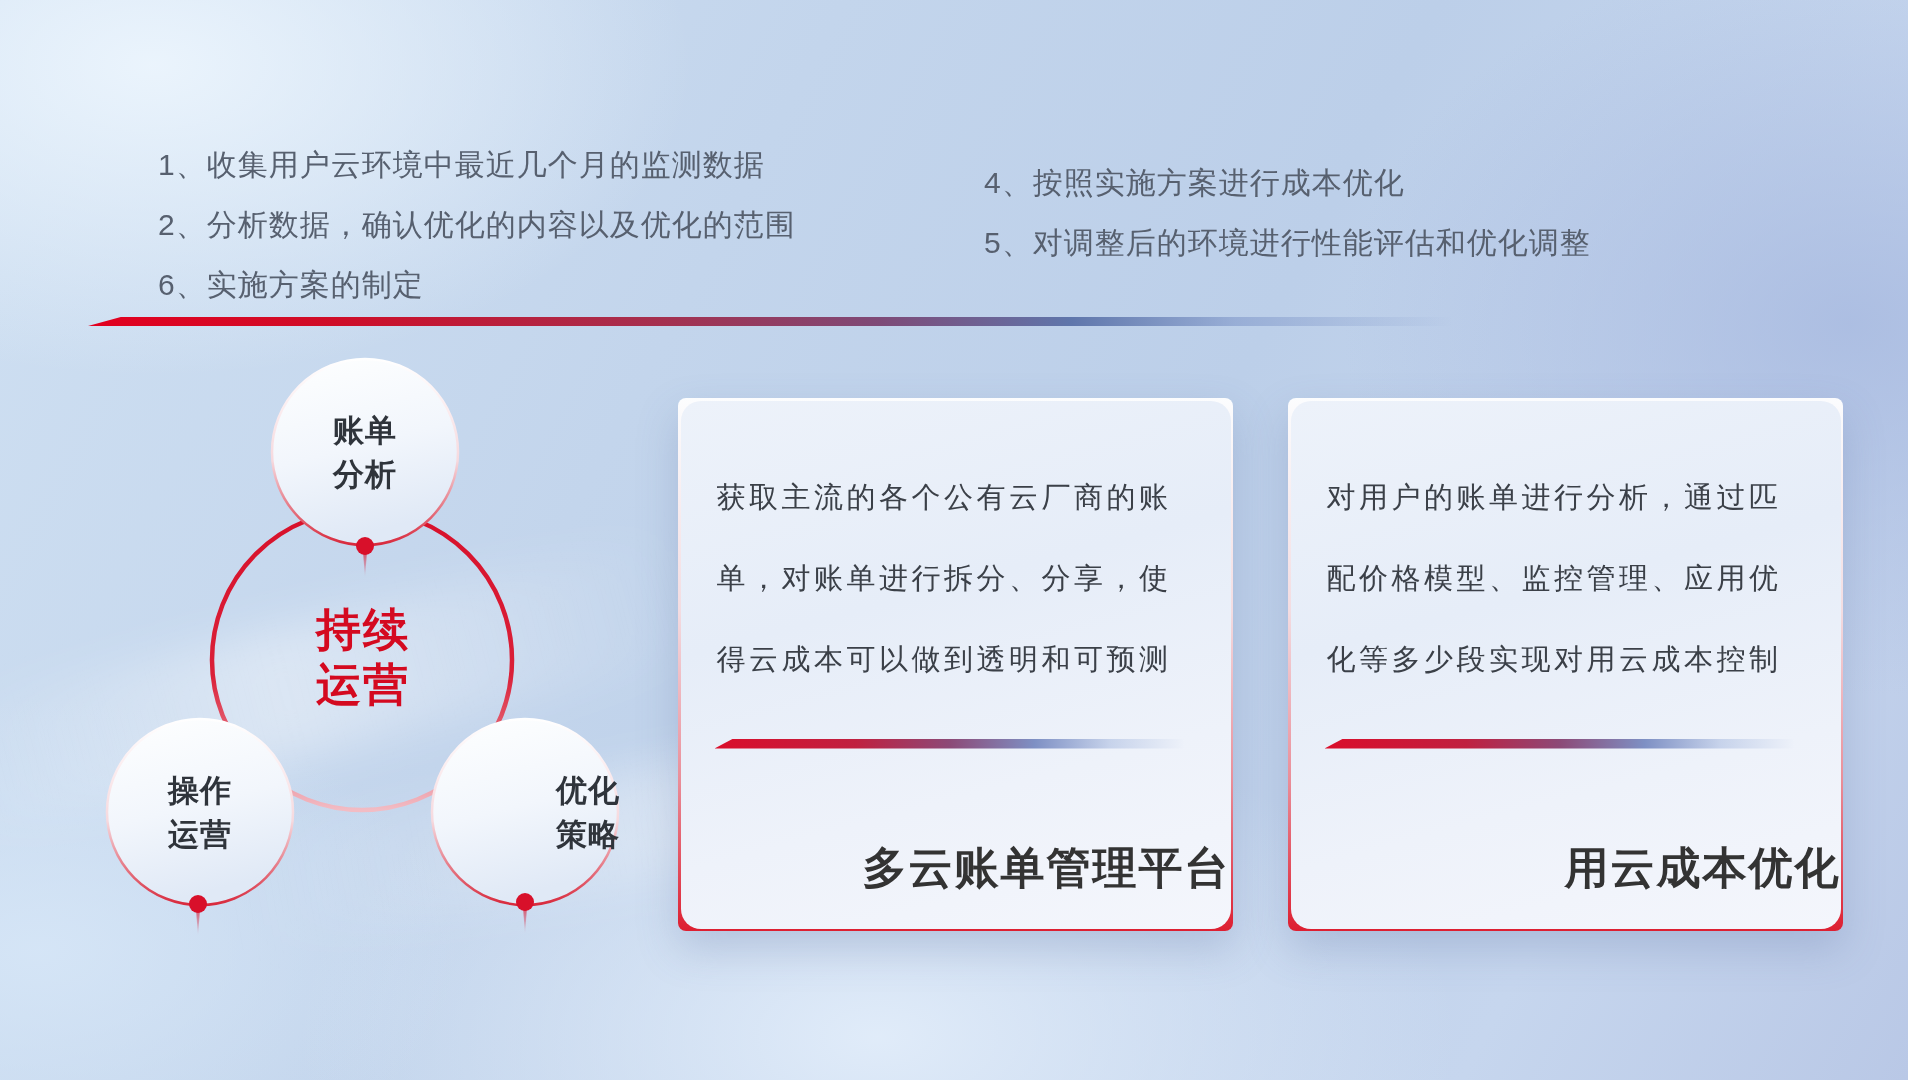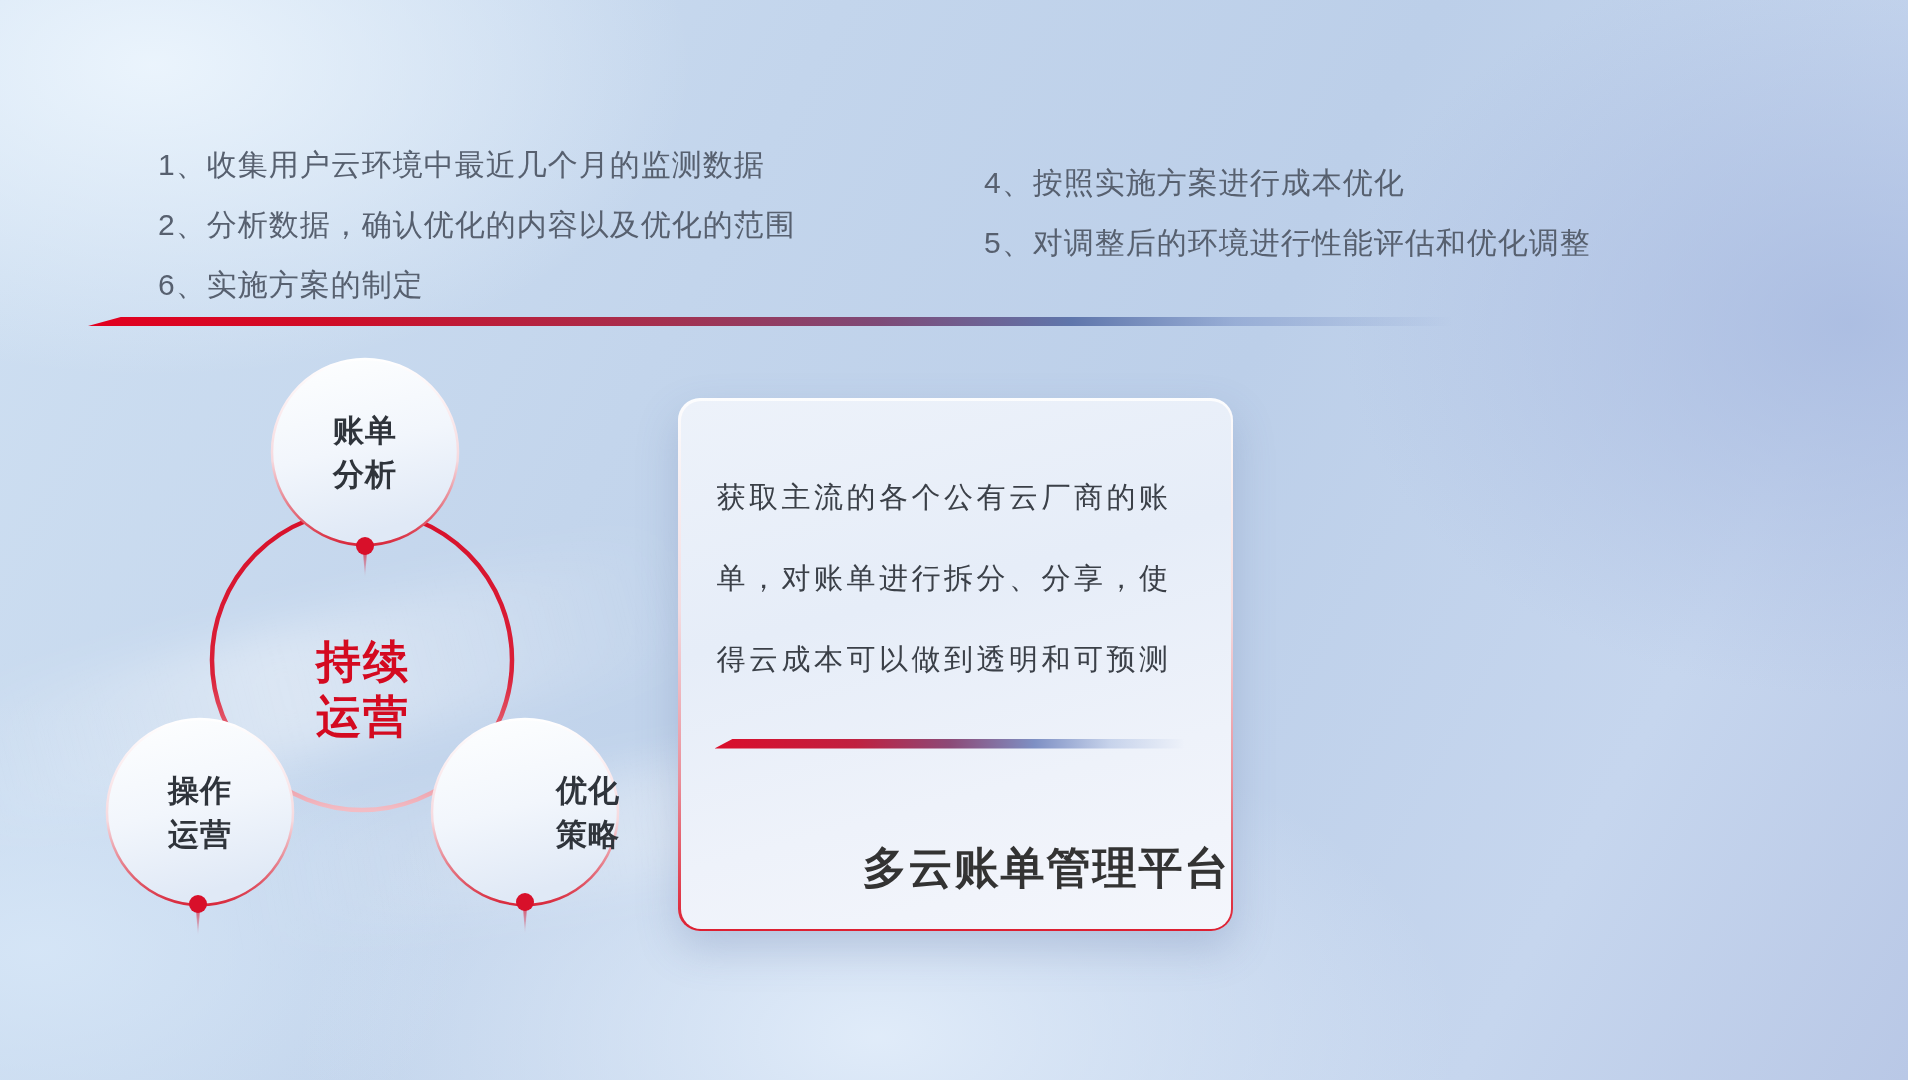--- a/index.html
+++ b/index.html
@@ -35,24 +35,24 @@
   }
 
   .diagram-svg{position:absolute;left:0;top:0;pointer-events:none;}
 
   .node-label{position:absolute;text-align:center;color:#2f343b;font-weight:600;
     font-size:31px;line-height:44px;letter-spacing:1px;}
   .node-top{left:270px;top:409px;width:190px;}
   .node-left{left:105px;top:769px;width:190px;}
   .node-right{left:430px;top:769px;width:190px;text-align:right;}
   .center-label{position:absolute;left:248px;top:602px;width:230px;text-align:center;
-    font-size:45px;line-height:55px;font-weight:800;color:#d40a20;letter-spacing:2px;margin-top:32px;}
+    font-size:45px;line-height:55px;font-weight:800;color:#d40a20;letter-spacing:2px;}
 
   .card{
-    position:absolute;top:398px;width:550px;height:528px;border-radius:22px;padding:2.5px;
+    position:absolute;top:398px;width:550px;height:528px;border-radius:8px;padding:2.5px;
     background:linear-gradient(180deg,rgba(255,255,255,0.95) 0%, #f3dce1 40%, #ea8d98 72%, #dd1f31 100%);
     box-shadow:0 18px 40px rgba(90,110,160,0.25);
   }
   .card-1{left:678px;}
   .card-2{left:1288px;}
   .card-inner{
     width:100%;height:100%;box-sizing:border-box;border-radius:20px;
     background:linear-gradient(165deg,#edf2fa 0%, #e6edf8 38%, #eef2fa 70%, #f4f6fc 100%);
     padding:56px 34px 0 36px;position:relative;
   }
@@ -145,13 +145,24 @@
       <div class="card-body">
         <div>获取主流的各个公有云厂商的账</div>
         <div>单，对账单进行拆分、分享，使</div>
         <div>得云成本可以做到透明和可预测</div>
       </div>
       <div class="card-bar"></div>
       <div class="card-title">多云账单管理平台</div>
     </div>
   </div>
 
+  <div class="card card-2">
+    <div class="card-inner">
+      <div class="card-body">
+        <div>对用户的账单进行分析，通过匹</div>
+        <div>配价格模型、监控管理、应用优</div>
+        <div>化等多少段实现对用云成本控制</div>
+      </div>
+      <div class="card-bar"></div>
+      <div class="card-title">用云成本优化</div>
+    </div>
+  </div>
 </div>
 
 </body></html>

